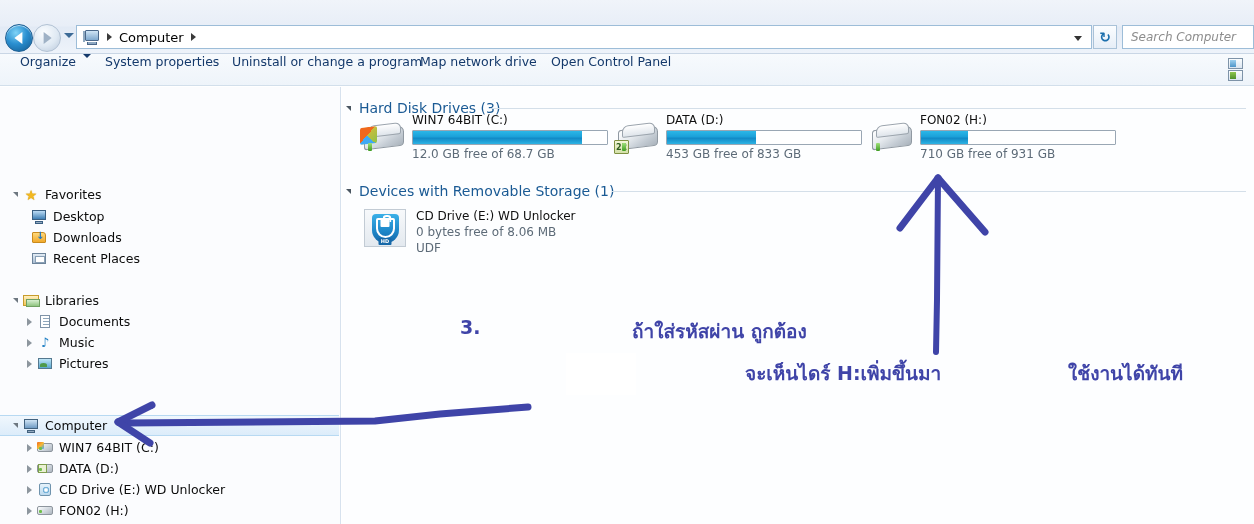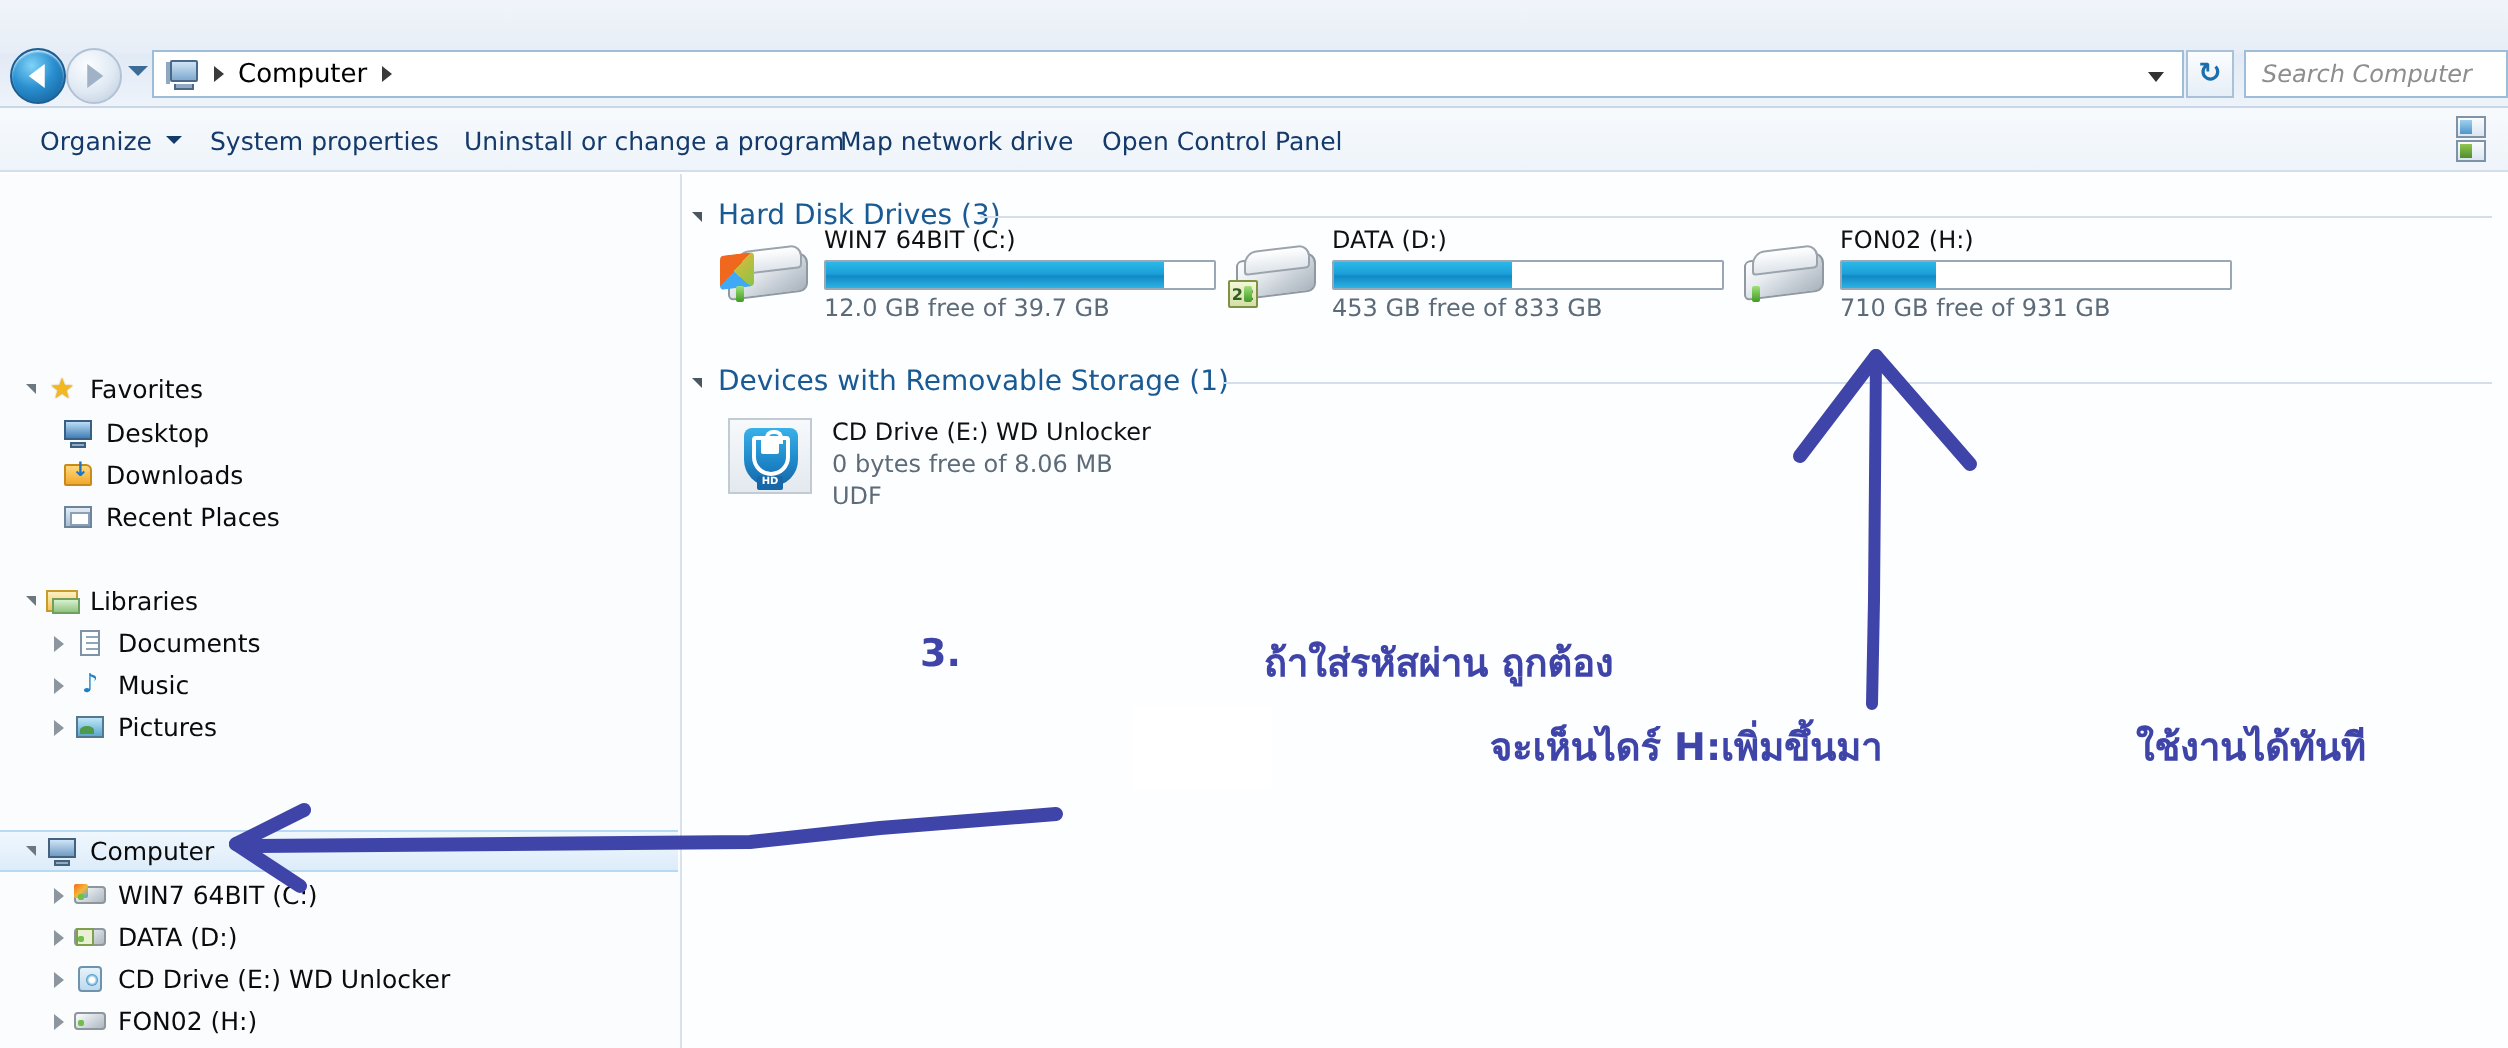--- a/index.html
+++ b/index.html
@@ -91,21 +91,21 @@
     font-size: 12px; color: #8d8d8d; font-style: italic; margin-left: 8px;
   }
 
   
   .toolbar {
     position: absolute; left: 0; top: 54px; width: 1254px; height: 32px;
     background: linear-gradient(to bottom, #f7fafd 0%, #eef4fa 100%);
     border-bottom: 1px solid #d2dfeb;
   }
   .tb-item {
-    position: absolute; top: 0; height: 32px; display: flex; align-items: center;
+    position: absolute; top: 0; height: 32px; display: flex; align-items: flex-start;
     font-size: 12.5px; color: #14396b; padding: 0 10px; white-space: nowrap;
   }
   .tb-caret {
     width: 0; height: 0; margin-left: 7px;
     border-left: 4px solid transparent; border-right: 4px solid transparent;
     border-top: 4px solid #14396b;
   }
   .view-icons {
     position: absolute; right: 2px; top: 4px; width: 26px; height: 25px;
   }
@@ -485,21 +485,21 @@
         <span class="body"></span>
           <span class="top"></span>
           <span class="flag"></span>
           <span class="led"></span>
       </div>
       <div style="margin-left:52px">
         <div class="drive-name">WIN7 64BIT (C:)</div>
         <div class="bar-outer">
           <div class="bar-fill" id="barC" style="width: 87%;"></div>
         </div>
-        <div class="drive-sub">12.0 GB free of 39.7 GB</div>
+        <div class="drive-sub">12.0 GB free of 68.7 GB</div>
       </div>
     </div>
 
     <div class="drive-tile" style="left:272px; top:26px">
       <div class="big-hdd" style="left:0px; top:8px">
         <span class="body"></span>
           <span class="top"></span>
           <span class="badge">22</span>
           <span class="led"></span>
       </div>

